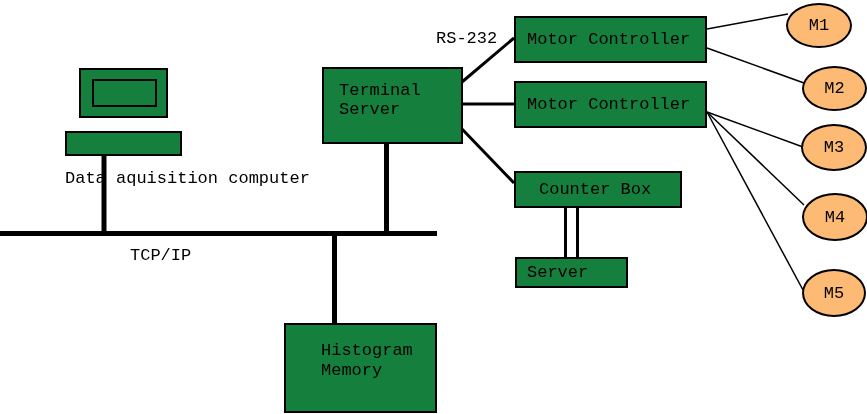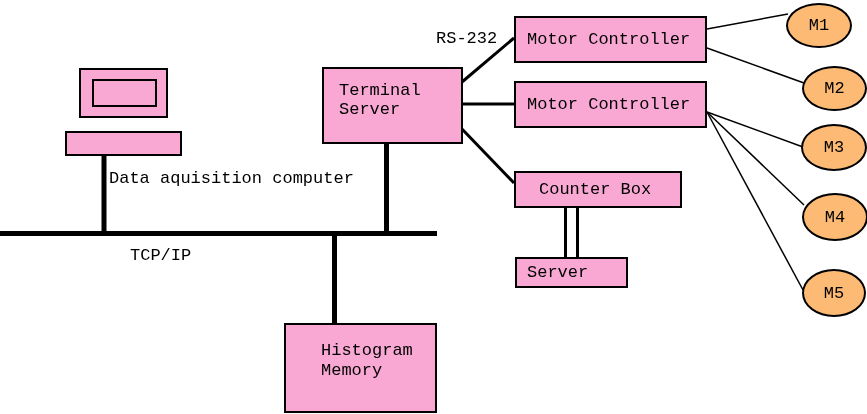--- a/index.html
+++ b/index.html
@@ -11,21 +11,21 @@
     background: #ffffff;
     color: #000000;
     font-family: "Liberation Mono", "DejaVu Sans Mono", monospace;
     font-size: 17px;
     overflow: hidden;
   }
   #wires { position: absolute; left: 0; top: 0; }
   .box {
     position: absolute;
     border: 2px solid #000000;
-    background: #f9a8d4;
+    background: #15803d;
     box-sizing: border-box;
   }
   .node-flex {
     display: flex;
     align-items: center;
     white-space: nowrap;
   }
   .node-block {
     display: block;
     white-space: pre-line;
@@ -76,21 +76,21 @@
     <line x1="565.5" y1="207" x2="565.5" y2="257" stroke="#000" stroke-width="3"></line>
     <line x1="577.5" y1="207" x2="577.5" y2="257" stroke="#000" stroke-width="3"></line>
   </svg>
 
   <div>
     <div class="box" style="left:79px; top:68px; width:89px; height:50px;"></div>
     <div class="box" style="left:92px; top:79px; width:65px; height:28px;"></div>
     <div class="box" style="left:65px; top:131px; width:117px; height:25px;"></div>
   </div>
 
-  <div class="lbl" style="left:65px; top:169px;margin-left:44px;">Data aquisition computer</div>
+  <div class="lbl" style="left:65px; top:169px;">Data aquisition computer</div>
   <div class="lbl" style="left:436px; top:29px;">RS-232</div>
   <div class="lbl" style="left:130px; top:246px;text-align:right;">TCP/IP</div>
 
   <div class="box node-block" style="left:322px; top:67px; width:141px; height:77px; padding:12px 0 16px 15px; line-height:19px;">Terminal
 Server</div>
 
   <div class="box node-flex" style="left:514px; top:16px; width:193px; height:47px; padding-left:11px;">Motor Controller</div>
 
   <div class="box node-flex" style="left:514px; top:81px; width:193px; height:47px; padding-left:11px;">Motor Controller</div>
 

